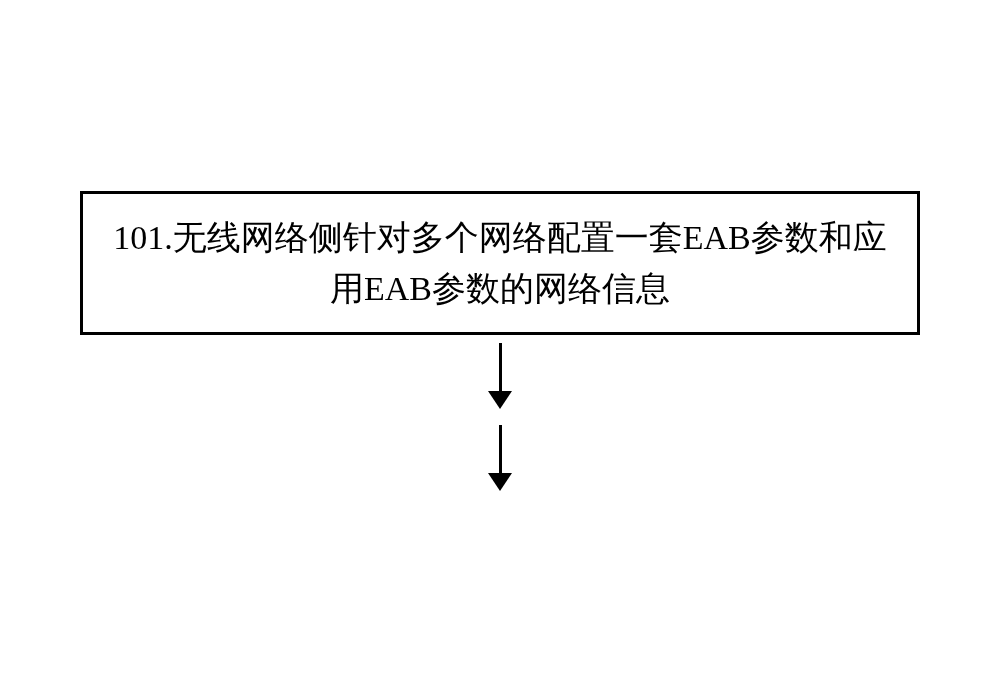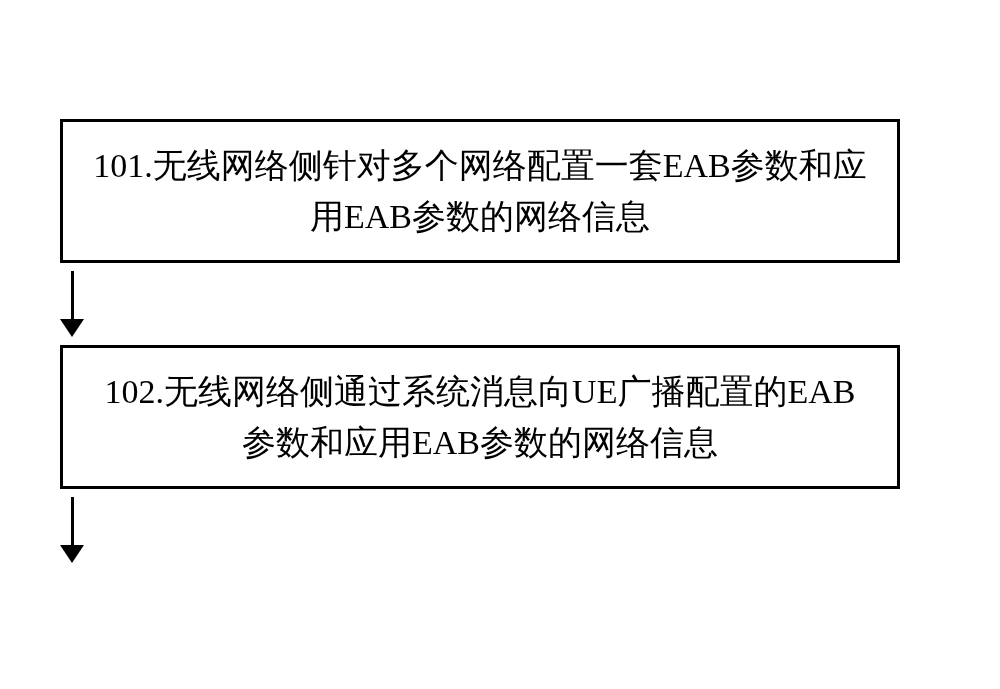--- a/index.html
+++ b/index.html
@@ -14,21 +14,21 @@
       font-family: "SimSun", "宋体", serif;
       display: flex;
       flex-direction: column;
       align-items: center;
       justify-content: center;
       padding: 40px 60px;
     }
     .flowchart {
       display: flex;
       flex-direction: column;
-      align-items: flex-start;
+      align-items: center;
       width: 100%;
     }
     .box {
       border: 3px solid #000;
       background: #fff;
       padding: 18px 30px;
       width: 840px;
       text-align: center;
       font-size: 34px;
       line-height: 1.5;
@@ -59,22 +59,19 @@
 <div class="flowchart">
   <div class="box">
     <span>101.无线网络侧针对多个网络配置一套EAB参数和应用EAB参数的网络信息</span>
   </div>
 
   <div class="arrow">
     <div class="arrow-line"></div>
     <div class="arrow-head"></div>
   </div>
 
-  <div class="box">
-    <span>102.无线网络侧通过系统消息向UE广播配置的EAB参数和应用EAB参数的网络信息</span>
-  </div>
 
   <div class="arrow">
     <div class="arrow-line"></div>
     <div class="arrow-head"></div>
   </div>
 
 </div>
 
 </body></html>

